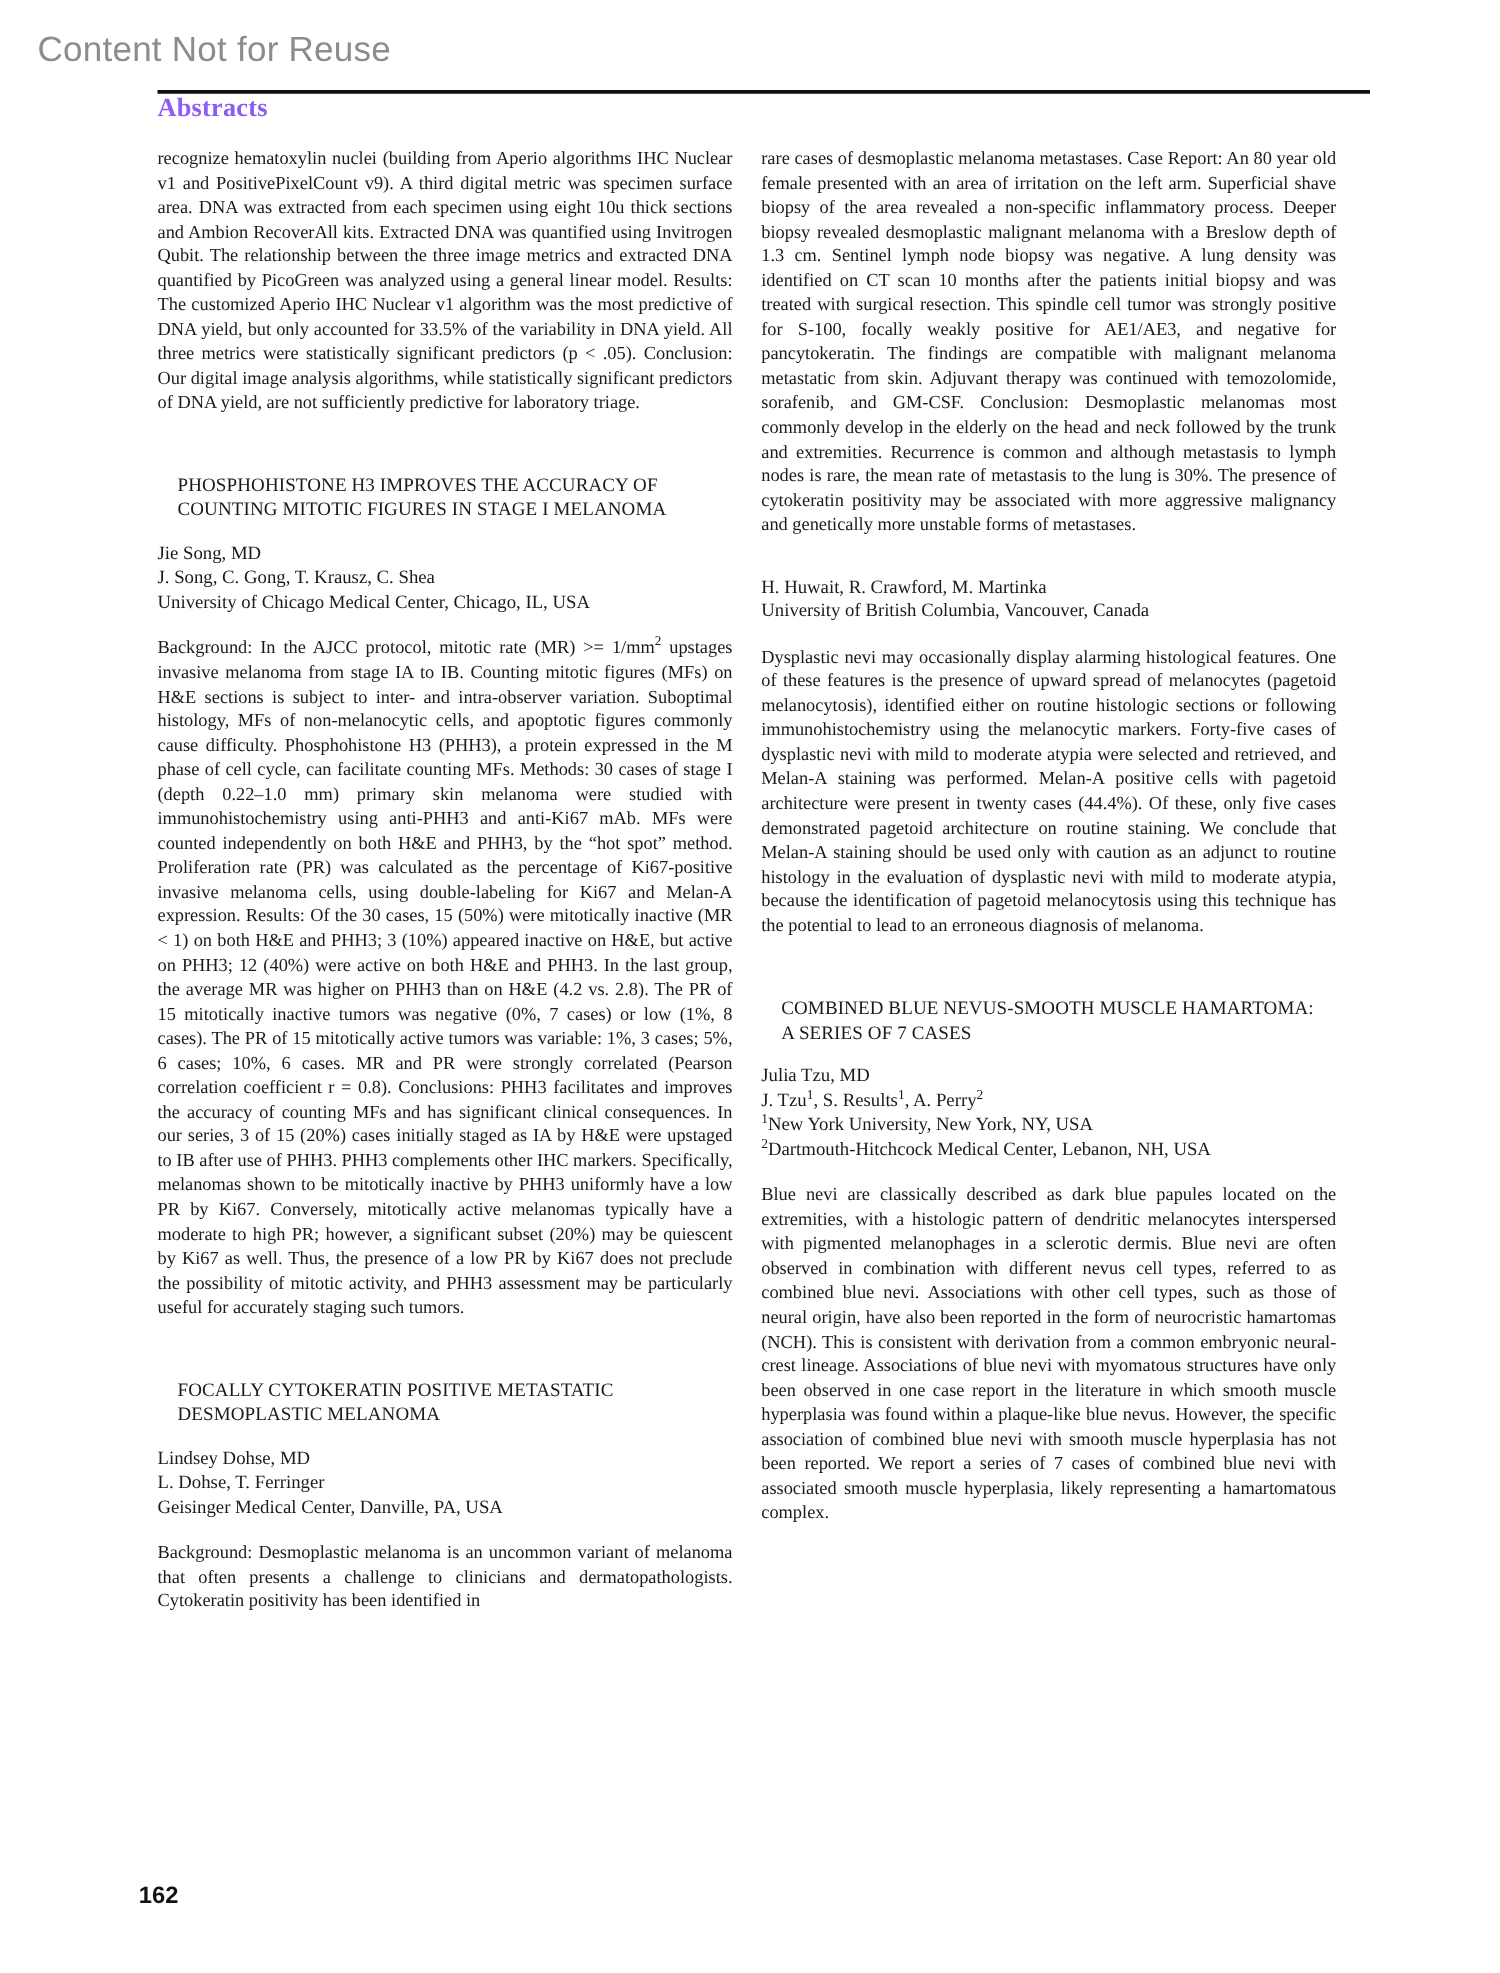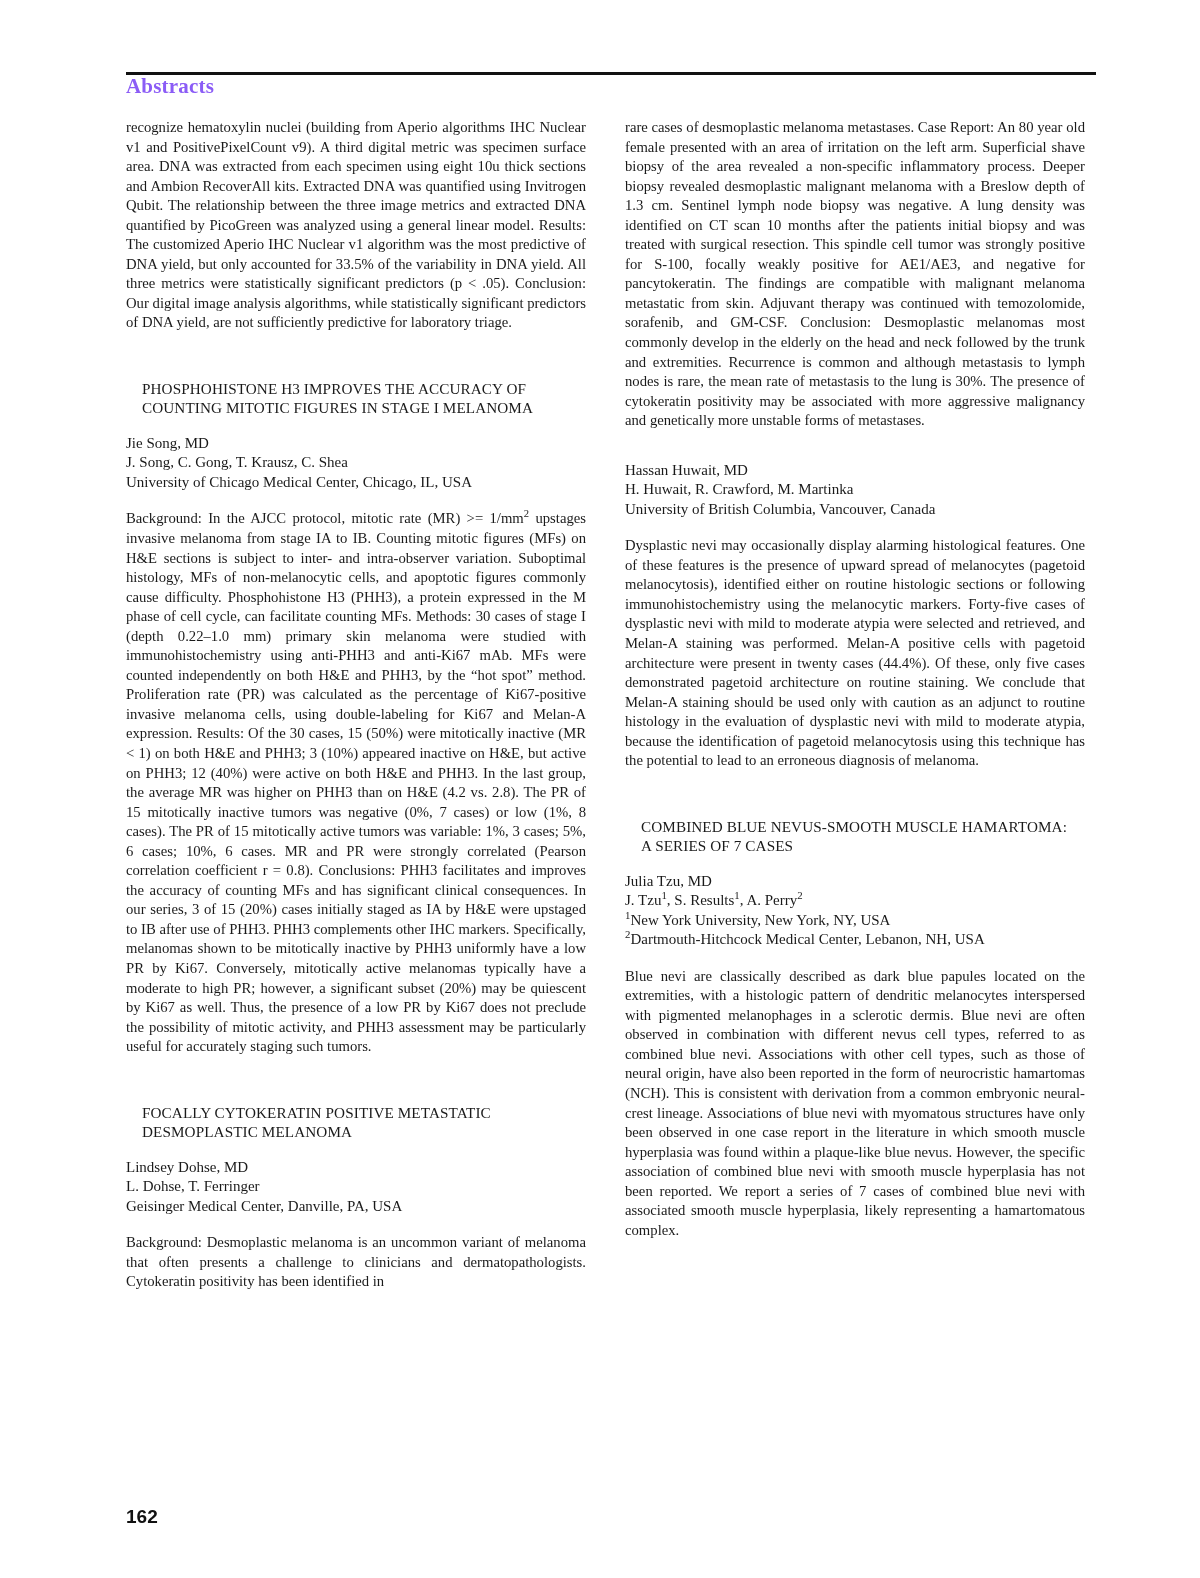--- a/index.html
+++ b/index.html
@@ -48,21 +48,21 @@
     letter-spacing: 0.2px;
     color: #8b5cf6;
   }
   .columns {
     position: absolute;
     top: 118px;
     left: 126px;
     width: 970px;
     height: 1370px;
     display: flex;
-    gap: 39px;
+    gap: 23px;
   }
   .col {
     width: 460px;
   }
   p.body {
     margin: 0 0 0 0;
     font-size: 14.7px;
     line-height: 1.33;
     text-align: justify;
     text-justify: inter-word;
@@ -76,34 +76,35 @@
   }
   .author {
     font-size: 15px;
     line-height: 1.3;
     margin: 0;
   }
   .gap-lg { height: 30px; }
   .gap-md { height: 17px; }
   .page-number {
     position: absolute;
-    left: 126px;
+    left: 111px;
     top: 1506px;
     font-family: "Liberation Sans", sans-serif;
     font-weight: bold;
     font-size: 19px;
     color: #111111;
   }
   sup { font-size: 0.72em; vertical-align: super; line-height: 0; }
 </style>
 </head>
 <body>
 
 <div class="page">
 
+  <div class="watermark">Content Not for Reuse</div>
 
   <div class="header-rule"></div>
   <div class="section-title">Abstracts</div>
 
   <div class="columns">
 
     <div class="col">
 
       <p class="body">recognize hematoxylin nuclei (building from Aperio algorithms IHC Nuclear v1 and PositivePixelCount v9). A third digital metric was specimen surface area. DNA was extracted from each specimen using eight 10u thick sections and Ambion RecoverAll kits. Extracted DNA was quantified using Invitrogen Qubit. The relationship between the three image metrics and extracted DNA quantified by PicoGreen was analyzed using a general linear model. Results: The customized Aperio IHC Nuclear v1 algorithm was the most predictive of DNA yield, but only accounted for 33.5% of the variability in DNA yield. All three metrics were statistically significant predictors (p &lt; .05). Conclusion: Our digital image analysis algorithms, while statistically significant predictors of DNA yield, are not sufficiently predictive for laboratory triage.</p>
 
@@ -131,21 +132,20 @@
 
     </div>
 
     <div class="col">
 
       <p class="body">rare cases of desmoplastic melanoma metastases. Case Report: An 80 year old female presented with an area of irritation on the left arm. Superficial shave biopsy of the area revealed a non-specific inflammatory process. Deeper biopsy revealed desmoplastic malignant melanoma with a Breslow depth of 1.3 cm. Sentinel lymph node biopsy was negative. A lung density was identified on CT scan 10 months after the patients initial biopsy and was treated with surgical resection. This spindle cell tumor was strongly positive for S-100, focally weakly positive for AE1/AE3, and negative for pancytokeratin. The findings are compatible with malignant melanoma metastatic from skin. Adjuvant therapy was continued with temozolomide, sorafenib, and GM-CSF. Conclusion: Desmoplastic melanomas most commonly develop in the elderly on the head and neck followed by the trunk and extremities. Recurrence is common and although metastasis to lymph nodes is rare, the mean rate of metastasis to the lung is 30%. The presence of cytokeratin positivity may be associated with more aggressive malignancy and genetically more unstable forms of metastases.</p>
 
       <div class="gap-lg"></div>
 
       <div>
-        <p class="author">Hassan Huwait, MD</p>
         <p class="author">H. Huwait, R. Crawford, M. Martinka</p>
         <p class="author">University of British Columbia, Vancouver, Canada</p>
         <div class="gap-md"></div>
         <p class="body">Dysplastic nevi may occasionally display alarming histological features. One of these features is the presence of upward spread of melanocytes (pagetoid melanocytosis), identified either on routine histologic sections or following immunohistochemistry using the melanocytic markers. Forty-five cases of dysplastic nevi with mild to moderate atypia were selected and retrieved, and Melan-A staining was performed. Melan-A positive cells with pagetoid architecture were present in twenty cases (44.4%). Of these, only five cases demonstrated pagetoid architecture on routine staining. We conclude that Melan-A staining should be used only with caution as an adjunct to routine histology in the evaluation of dysplastic nevi with mild to moderate atypia, because the identification of pagetoid melanocytosis using this technique has the potential to lead to an erroneous diagnosis of melanoma.</p>
       </div>
 
       <div class="gap-lg"></div>
 
       <div>
         <p class="abs-title">COMBINED BLUE NEVUS-SMOOTH MUSCLE HAMARTOMA: A SERIES OF 7 CASES</p>

